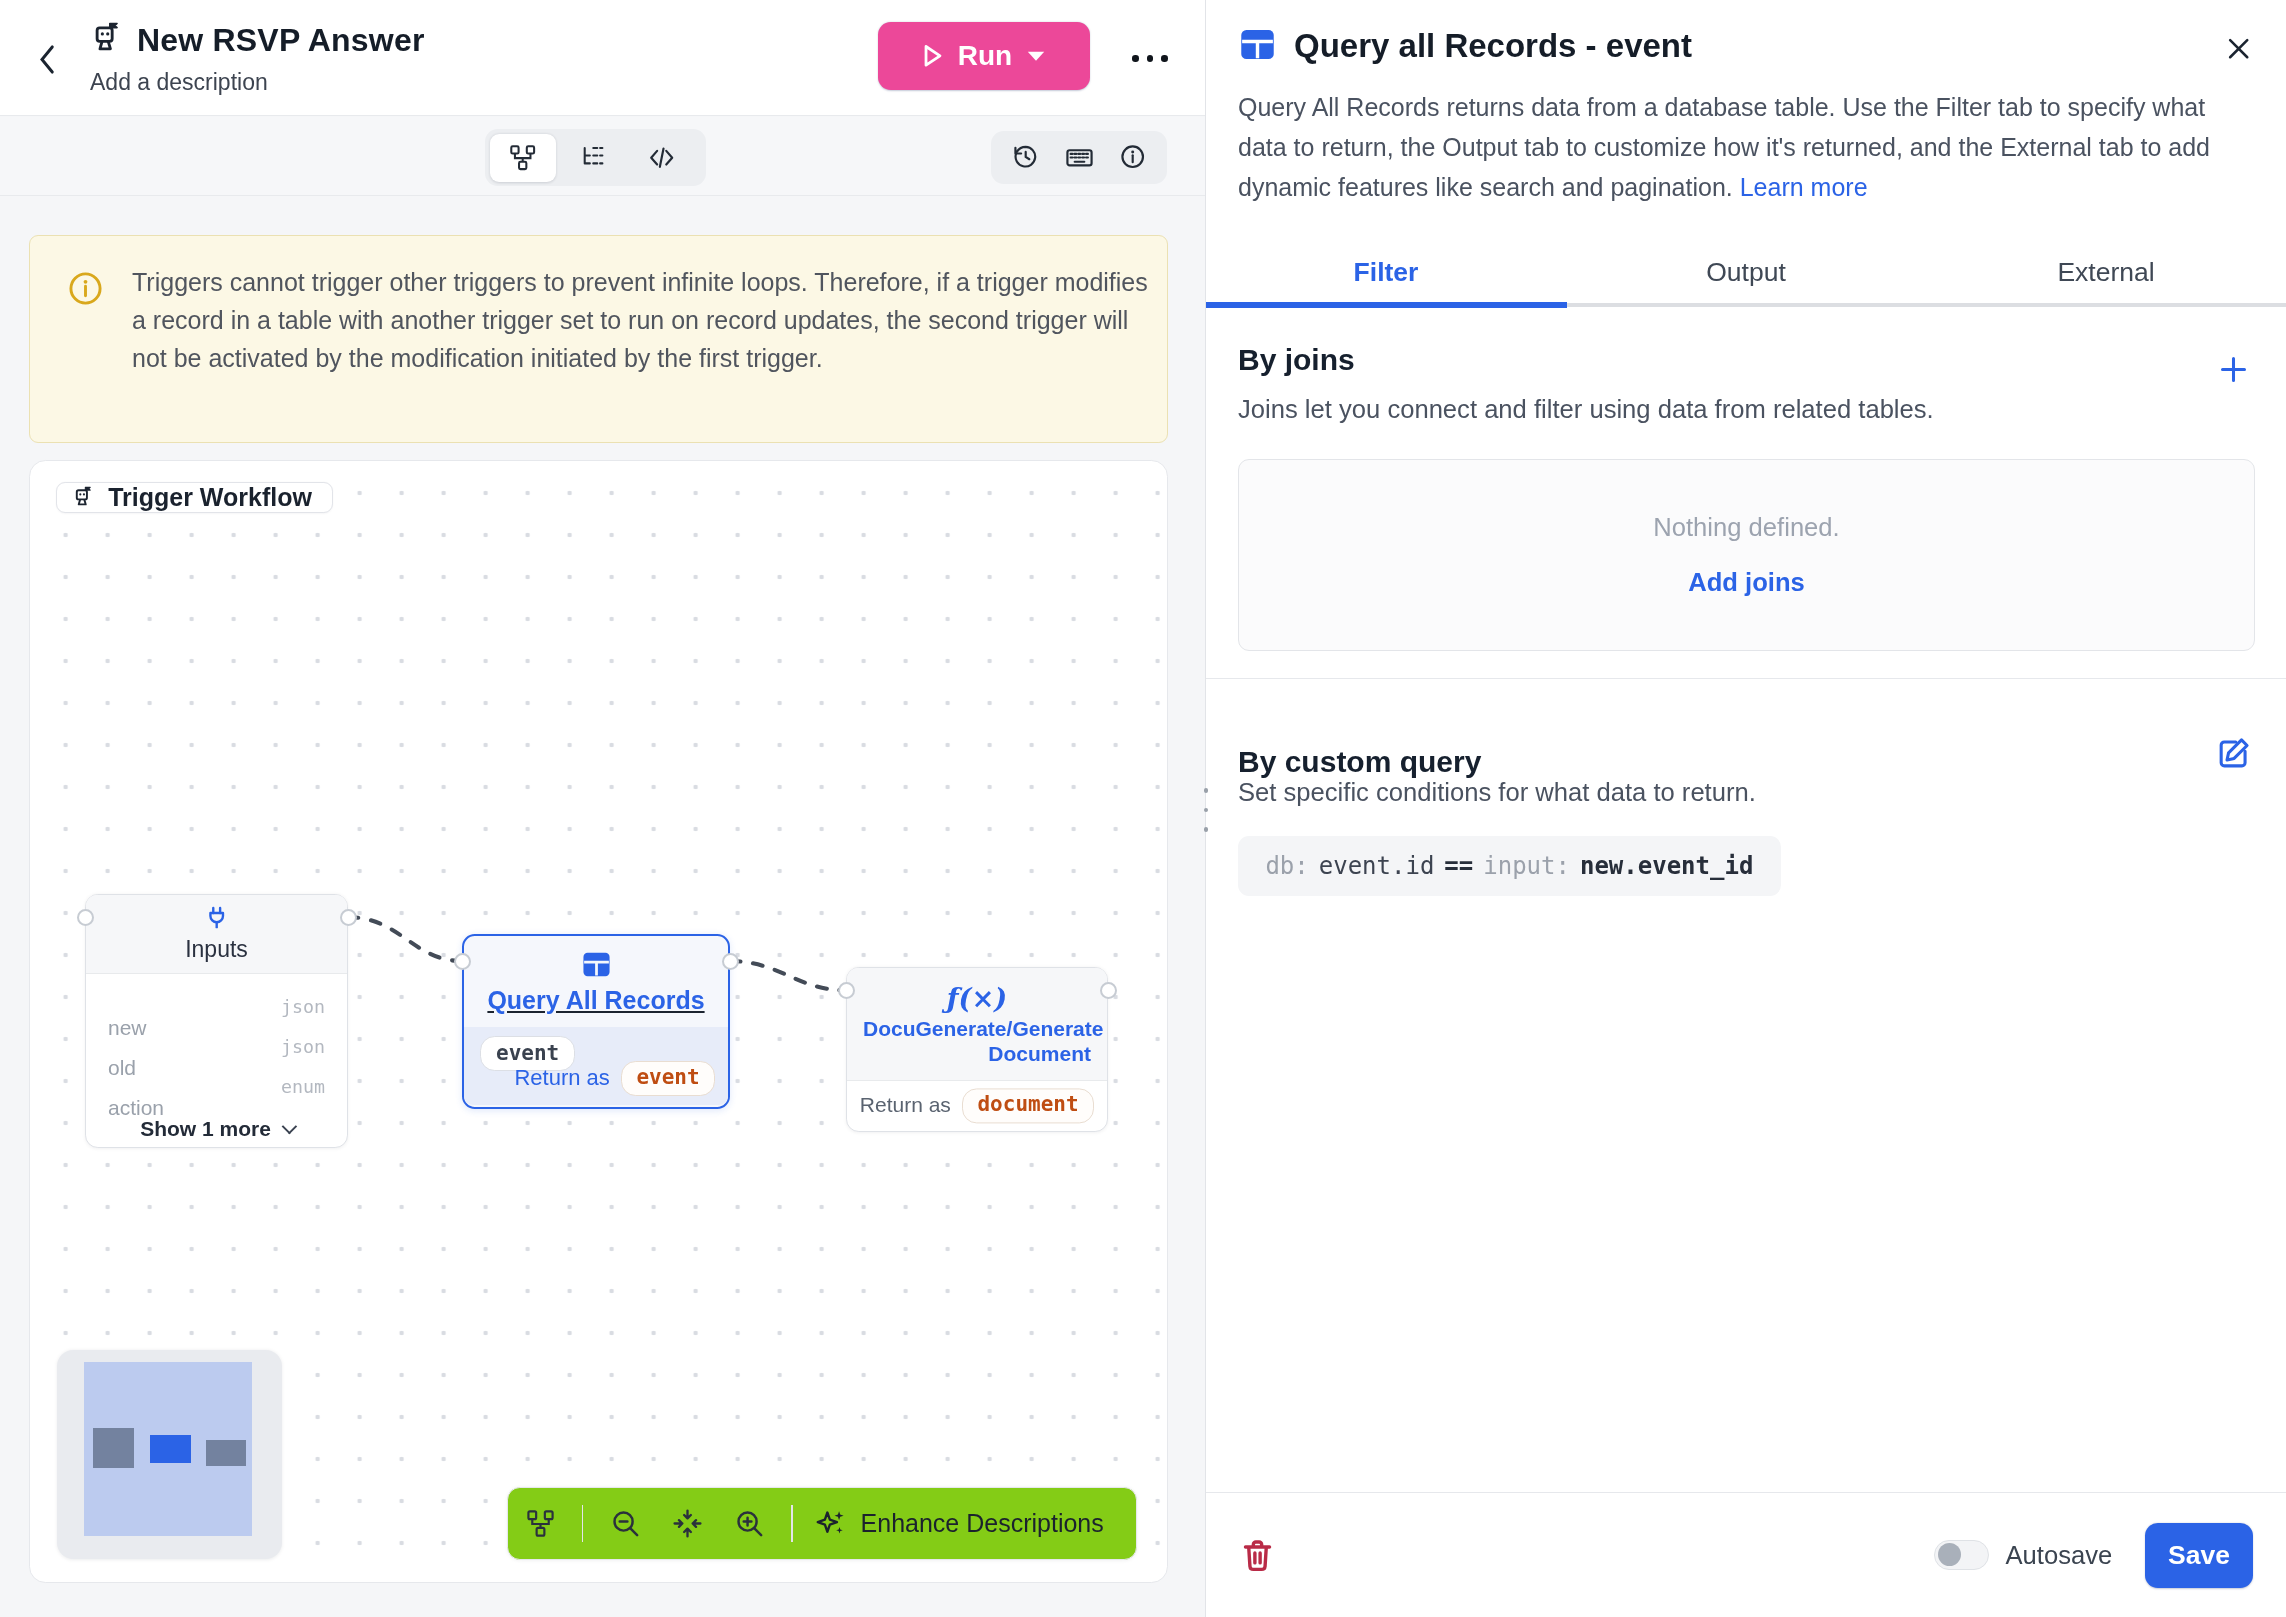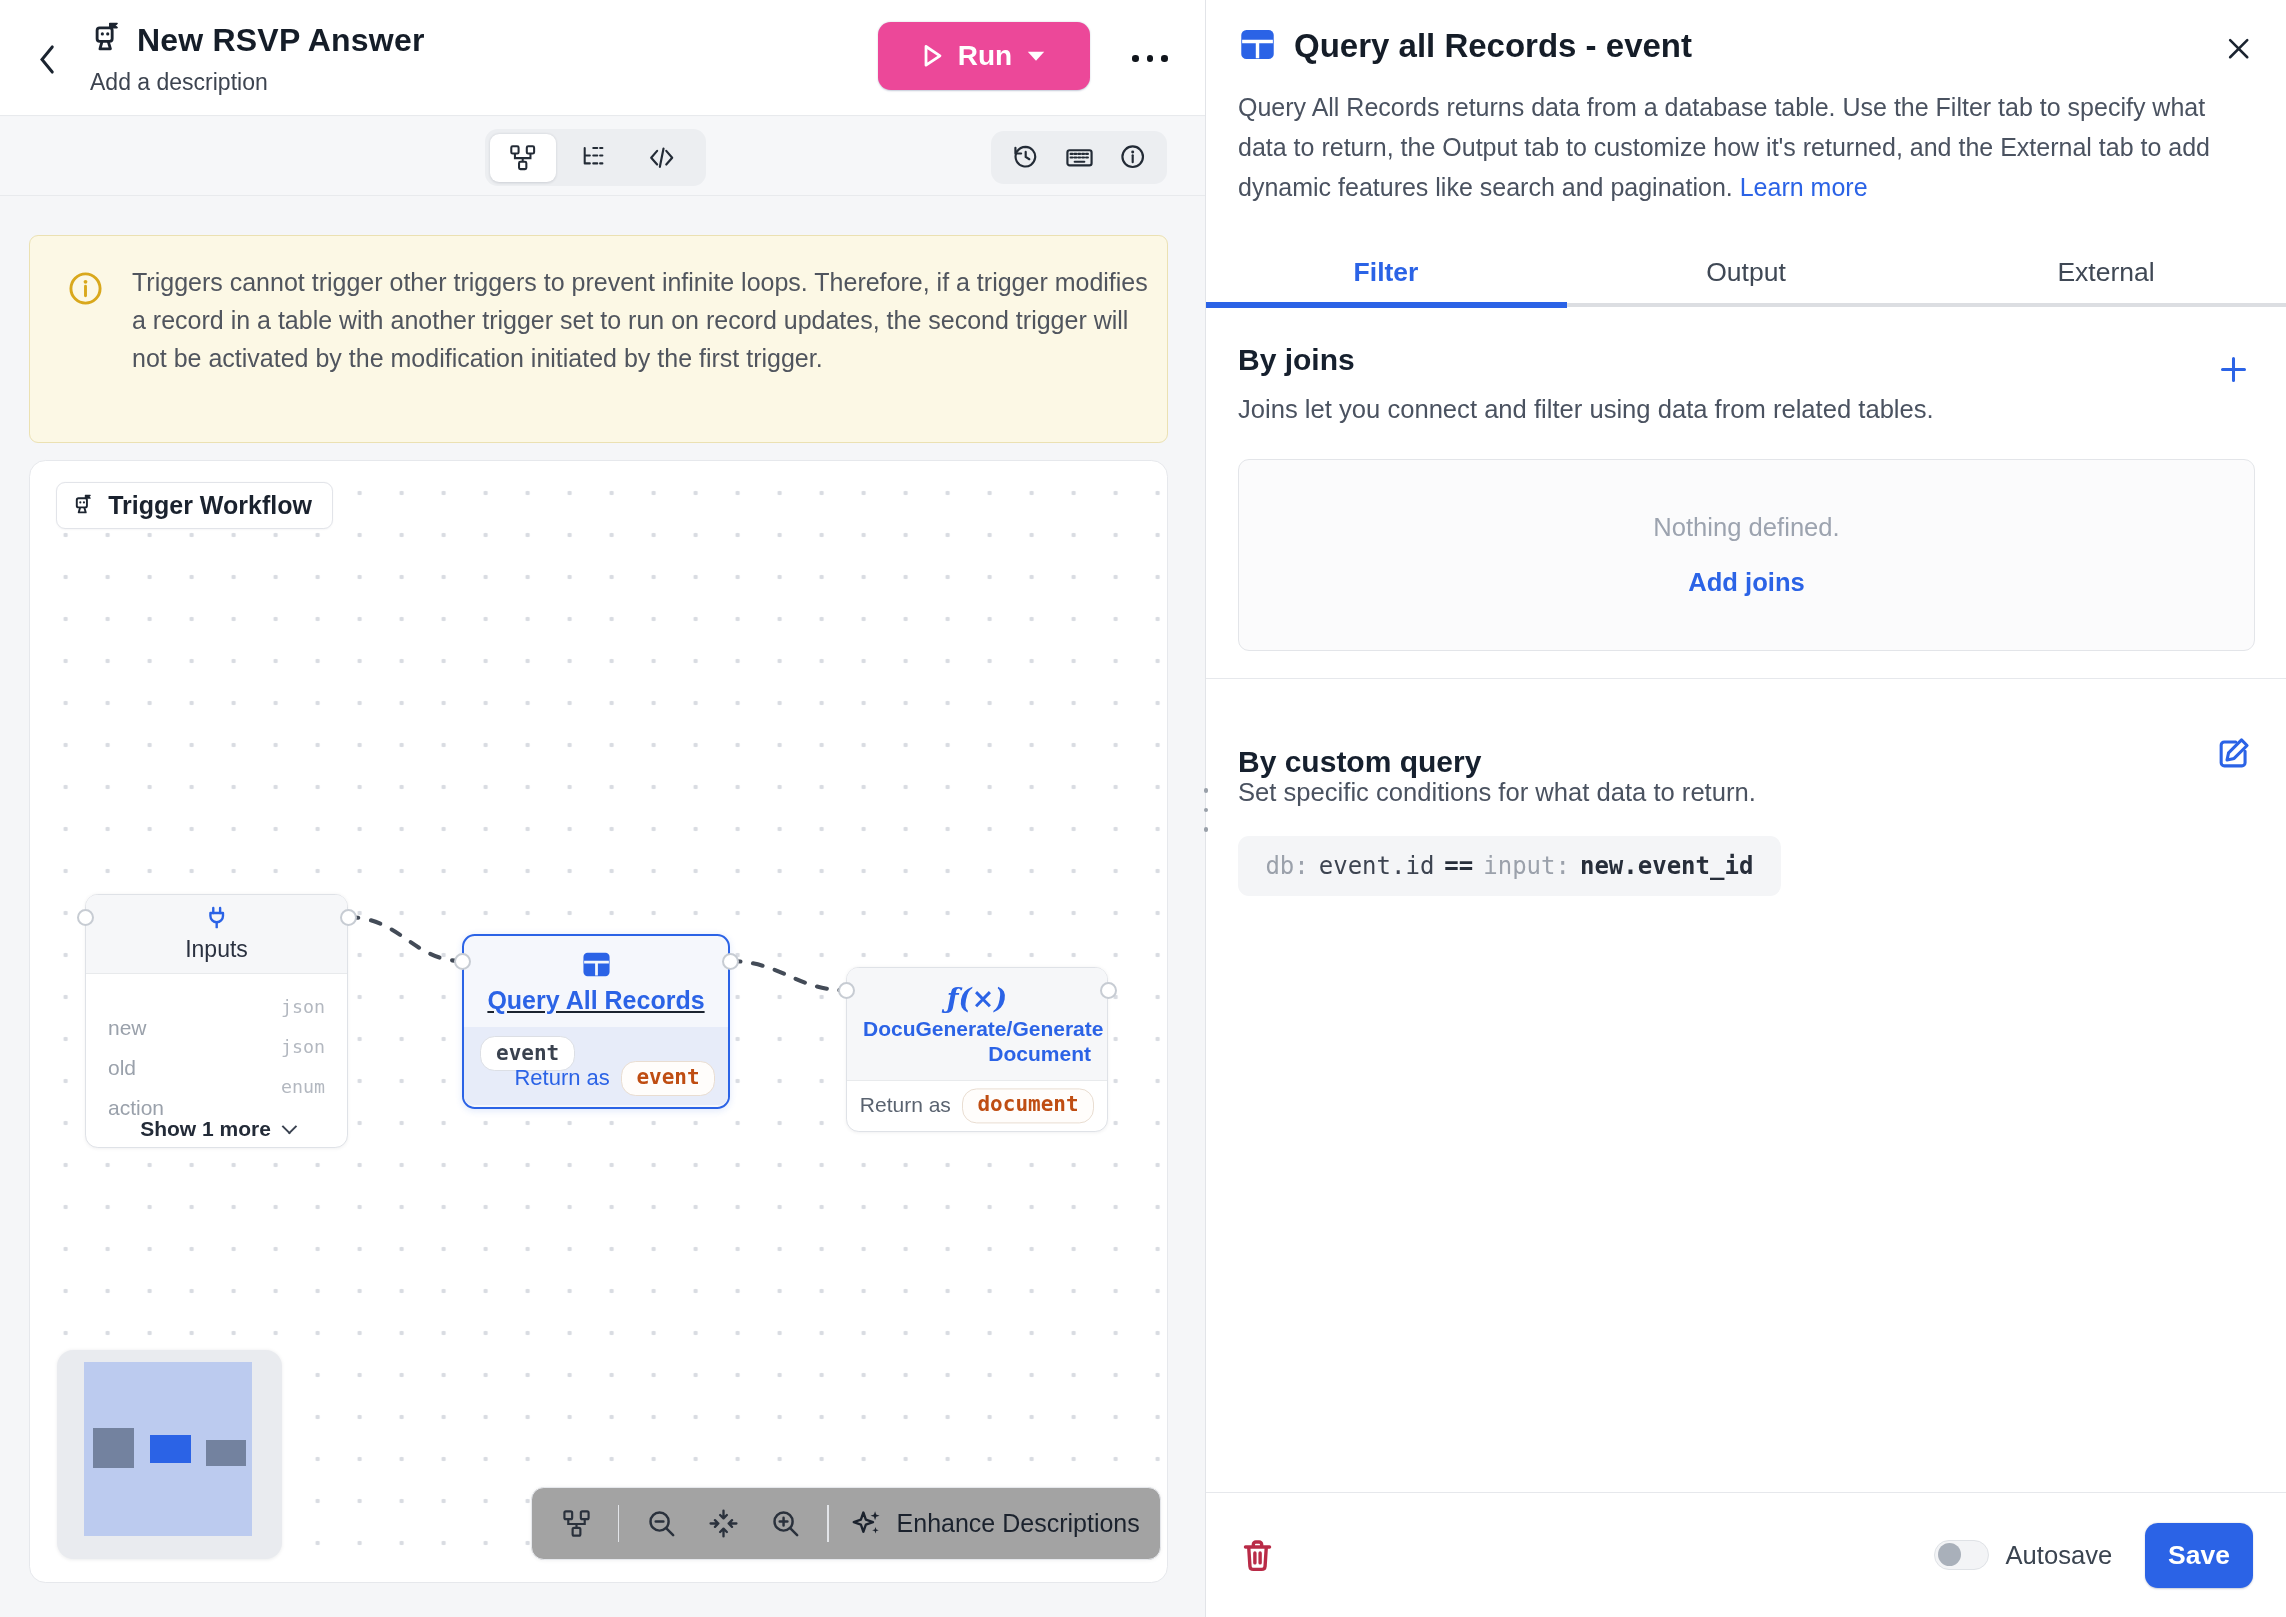--- a/index.html
+++ b/index.html
@@ -28,21 +28,21 @@
 
   
   .banner { position:absolute; left:29px; top:235px; width:1139px; height:208px; background:#fcf8e5; border:1.4px solid #ebe1b2; border-radius:9.1px; z-index:3; }
   .banner-icon { position:absolute; left:38px; top:35px; }
   .banner-text { position:absolute; left:102px; top:27.4px; width:1016px; font-size:25px; line-height:38px; color:#50555e; }
 
   
   .canvas-card { position:absolute; left:29px; top:460px; width:1139px; height:1123px; background:#fff;
     border:1.4px solid #e6e8ec; border-radius:16.4px; z-index:1;
     background-image:radial-gradient(circle, #d9dce2 2px, transparent 2.6px); background-size:42px 42px; background-position:14.6px 11px; }
-  .trigger-pill { position:absolute; left:56px; top:482px; height:47px; padding:0 20px 0 14.6px; background:#fff; border:1.4px solid #e2e4e9; border-radius:9.1px; display:flex; align-items:center; gap:11px; z-index:6; box-shadow:0 0.9px 1.8px rgba(16,24,40,.04); }
+  .trigger-pill { position:absolute; left:56px; top:482px; height:31px; padding:0 20px 0 14.6px; background:#fff; border:1.4px solid #e2e4e9; border-radius:9.1px; display:flex; align-items:center; gap:11px; z-index:6; box-shadow:0 0.9px 1.8px rgba(16,24,40,.04); }
   .trigger-pill span { font-size:25px; font-weight:bold; color:#1a222e; }
 
   .edges { position:absolute; left:0; top:0; width:2286px; height:1617px; z-index:5; pointer-events:none; }
 
   .node { position:absolute; background:#fff; border:1.4px solid #dfe2e7; border-radius:12.8px; z-index:6; box-shadow:0 0.9px 3.7px rgba(16,24,40,.06); }
   .port { position:absolute; width:17.4px; height:17.4px; background:#fff; border:2.3px solid #c7ccd3; border-radius:50%; z-index:7; }
 
   
   .node-inputs { left:85px; top:894px; width:263px; height:254px; }
   .ni-head { height:79px; background:#f6f7f9; border-bottom:1.4px solid #e8eaec; border-radius:11px 11px 0 0; display:flex; flex-direction:column; align-items:center; justify-content:center; gap:3.7px; }
@@ -76,21 +76,21 @@
   .nd-return-label { font-size:21px; color:#5a6370; }
 
   
   .minimap { position:absolute; left:57px; top:1350px; width:225px; height:209px; background:#e9ebef; border-radius:16.4px; z-index:8; box-shadow:0 0.9px 3.7px rgba(16,24,40,.08); cursor:pointer; }
   .mm-view { position:absolute; left:26.5px; top:12px; width:168px; height:174px; background:#bccbef; }
   .mm-n1 { position:absolute; left:9.1px; top:66px; width:41px; height:40px; background:#73829f; }
   .mm-n2 { position:absolute; left:66px; top:73px; width:41px; height:28px; background:#2b63e6; }
   .mm-n3 { position:absolute; left:122px; top:78px; width:40px; height:25.6px; background:#73829f; }
 
   
-  .controls { position:absolute; left:507px; top:1487px; width:630px; height:73px; background:#a3a3a3; border:1.4px solid #e6e8ec; border-radius:12.8px; display:flex; align-items:center; padding:0 24px; gap:22px; z-index:8; box-shadow:0 0.9px 3.7px rgba(16,24,40,.05);margin-left:24px; }
+  .controls { position:absolute; left:507px; top:1487px; width:630px; height:73px; background:#84cc16; border:1.4px solid #e6e8ec; border-radius:12.8px; display:flex; align-items:center; padding:0 12px; gap:22px; z-index:8; box-shadow:0 0.9px 3.7px rgba(16,24,40,.05); }
   .ctrl-btn { width:40px; height:40px; display:flex; align-items:center; justify-content:center; cursor:pointer; flex:none; }
   .ctrl-sep { width:1.4px; height:37px; background:#e3e5e9; flex:none; }
   .enhance { display:flex; align-items:center; gap:12.8px; cursor:pointer; }
   .enhance span { font-size:25px; color:#1b222d; white-space:nowrap; }
 
   
   .panel { position:absolute; left:1205px; top:0; width:1081px; height:1617px; background:#fff; border-left:1.4px solid #e2e4e8; z-index:20; }
   .p-icon { position:absolute; left:31px; top:24px; width:41px; height:41px; }
   .p-title { position:absolute; left:88px; top:26.5px; font-size:33px; font-weight:bold; color:#151d28; }
   .p-close { position:absolute; right:27.4px; top:29px; width:40px; height:40px; display:flex; align-items:center; justify-content:center; cursor:pointer; }

